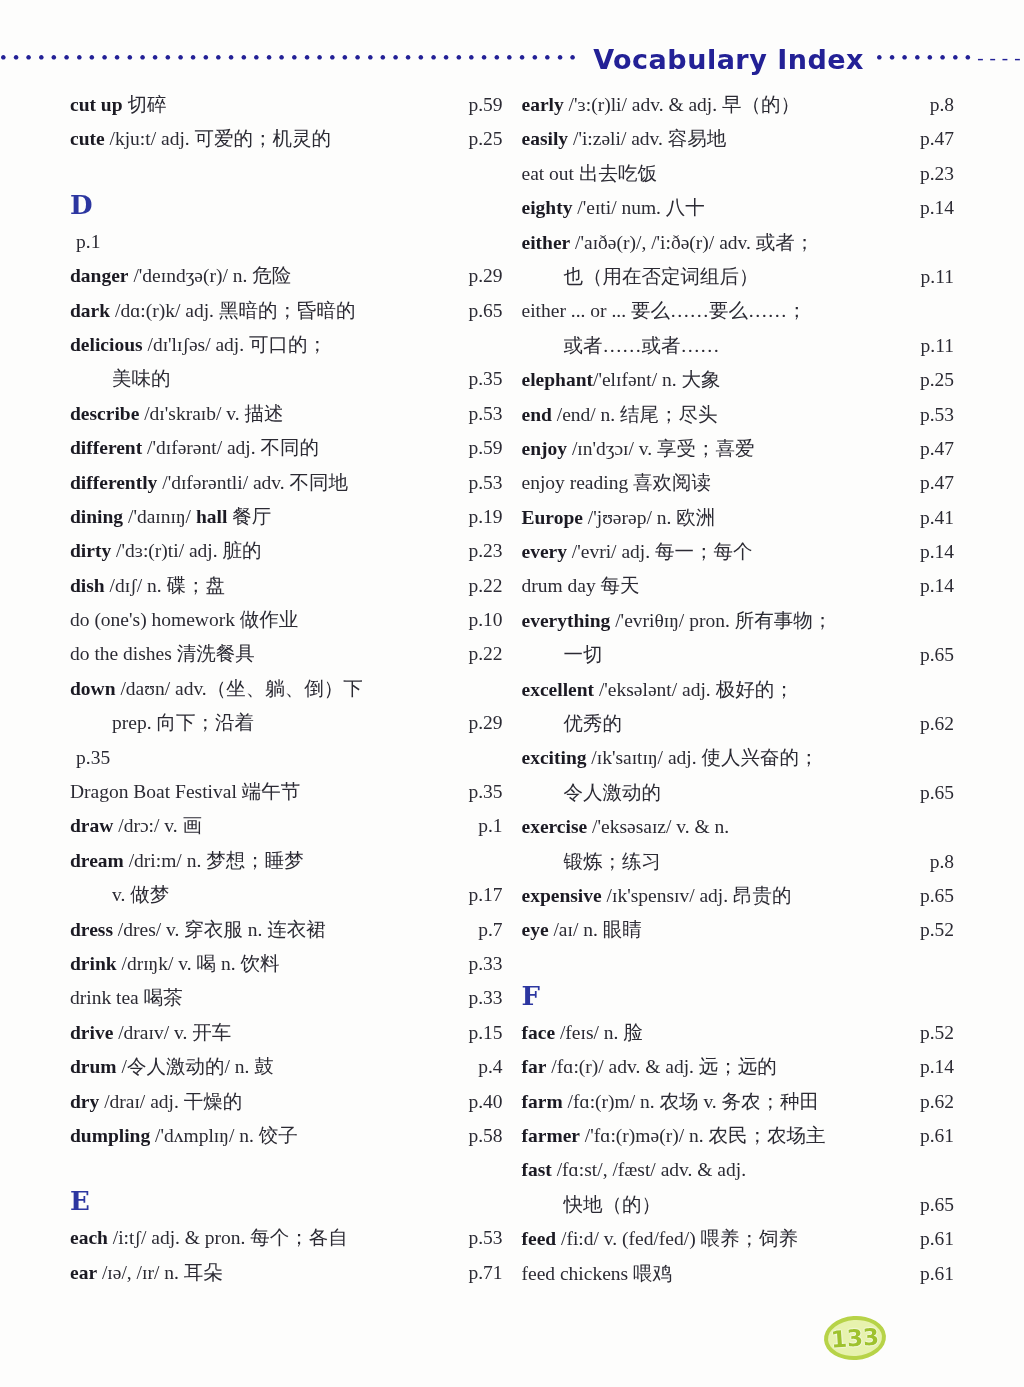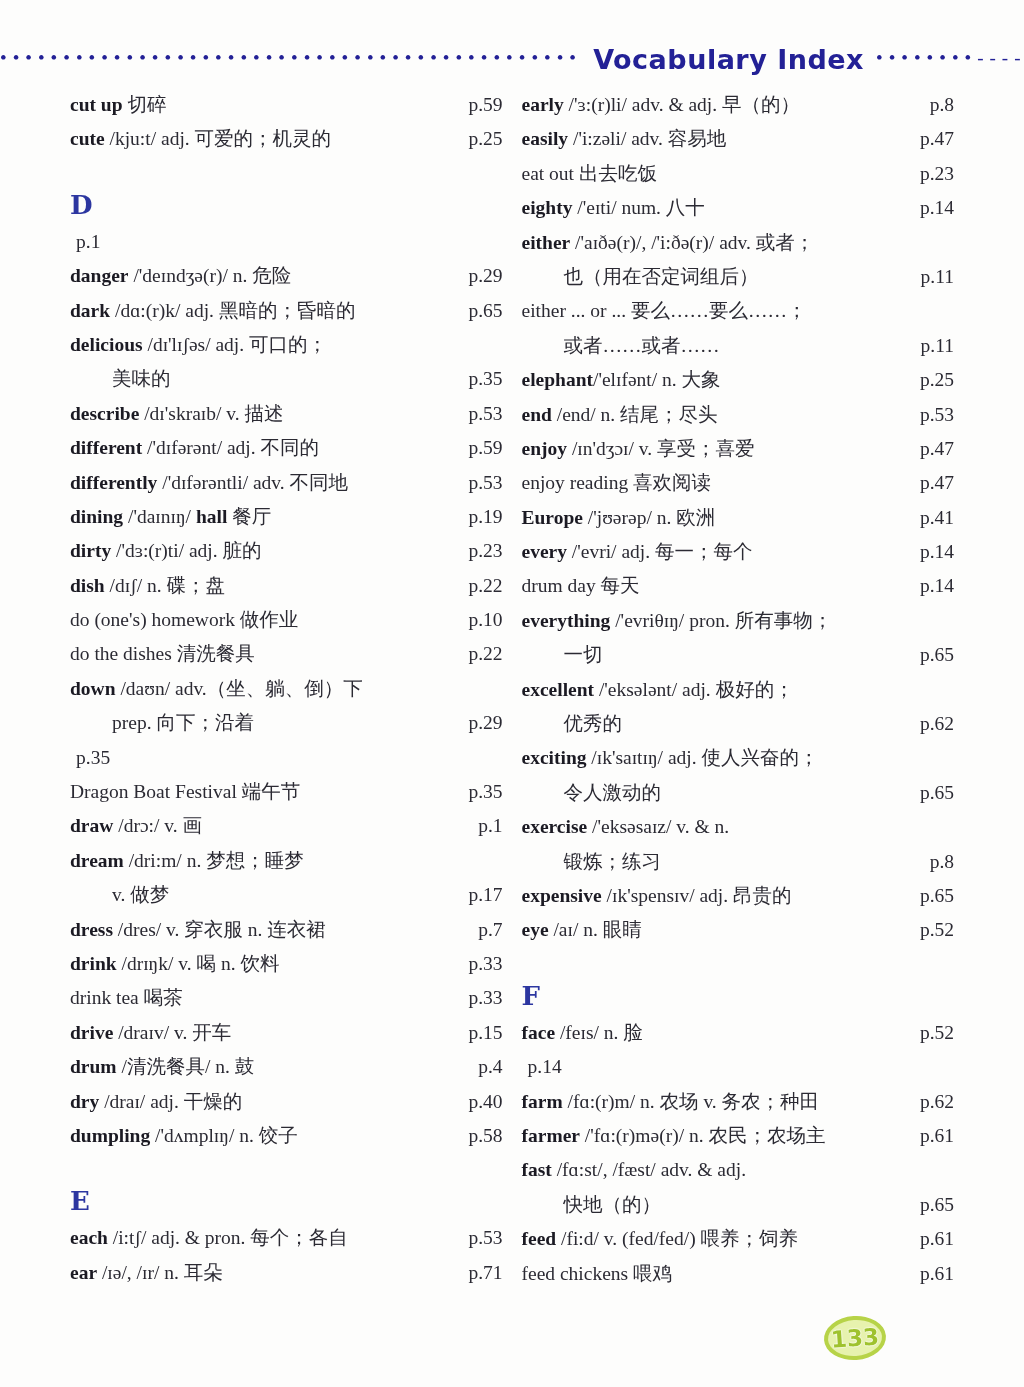--- a/index.html
+++ b/index.html
@@ -138,21 +138,21 @@
         </div>
         <div class="row">
           <span class="text"><span>drink tea 喝茶</span></span>
           <span class="page-num">p.33</span>
         </div>
         <div class="row">
           <span class="text"><span class="hw">drive</span><span> /draɪv/ </span><span class="pos">v.</span><span> 开车</span></span>
           <span class="page-num">p.15</span>
         </div>
         <div class="row">
-          <span class="text"><span class="hw">drum</span><span> /清洗餐具/ </span><span class="pos">n.</span><span> 鼓</span></span>
+          <span class="text"><span class="hw">drum</span><span> /令人激动的/ </span><span class="pos">n.</span><span> 鼓</span></span>
           <span class="page-num">p.4</span>
         </div>
         <div class="row">
           <span class="text"><span class="hw">dry</span><span> /draɪ/ </span><span class="pos">adj.</span><span> 干燥的</span></span>
           <span class="page-num">p.40</span>
         </div>
         <div class="row">
           <span class="text"><span class="hw">dumpling</span><span> /'dʌmplɪŋ/ </span><span class="pos">n.</span><span> 饺子</span></span>
           <span class="page-num">p.58</span>
         </div>
@@ -266,20 +266,21 @@
         <div class="row">
           <span class="text"><span class="hw">eye</span><span> /aɪ/ </span><span class="pos">n.</span><span> 眼睛</span></span>
           <span class="page-num">p.52</span>
         </div>
         <div class="section-letter">F</div>
         <div class="row">
           <span class="text"><span class="hw">face</span><span> /feɪs/ </span><span class="pos">n.</span><span> 脸</span></span>
           <span class="page-num">p.52</span>
         </div>
         <div class="row">
+          <span class="text"><span class="hw">far</span><span> /fɑ:(r)/ </span><span class="pos">adv. &amp; adj.</span><span> 远；远的</span></span>
           <span class="page-num">p.14</span>
         </div>
         <div class="row">
           <span class="text"><span class="hw">farm</span><span> /fɑ:(r)m/ </span><span class="pos">n.</span><span> 农场 </span><span class="pos">v.</span><span> 务农；种田</span></span>
           <span class="page-num">p.62</span>
         </div>
         <div class="row">
           <span class="text"><span class="hw">farmer</span><span> /'fɑ:(r)mə(r)/ </span><span class="pos">n.</span><span> 农民；农场主</span></span>
           <span class="page-num">p.61</span>
         </div>

